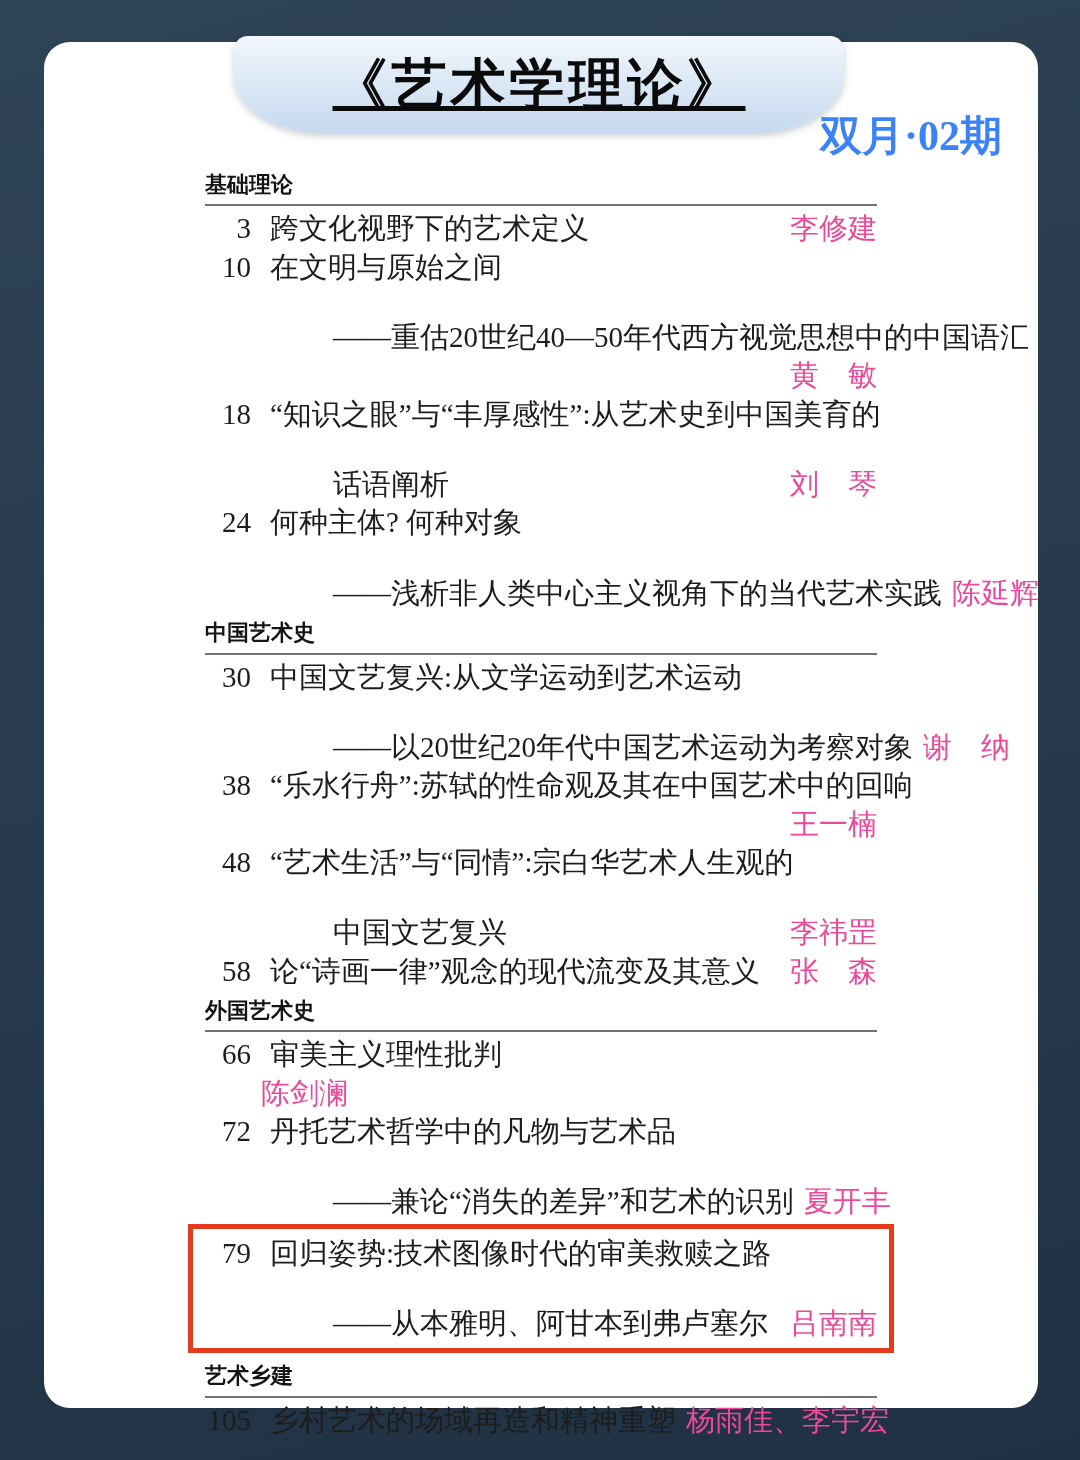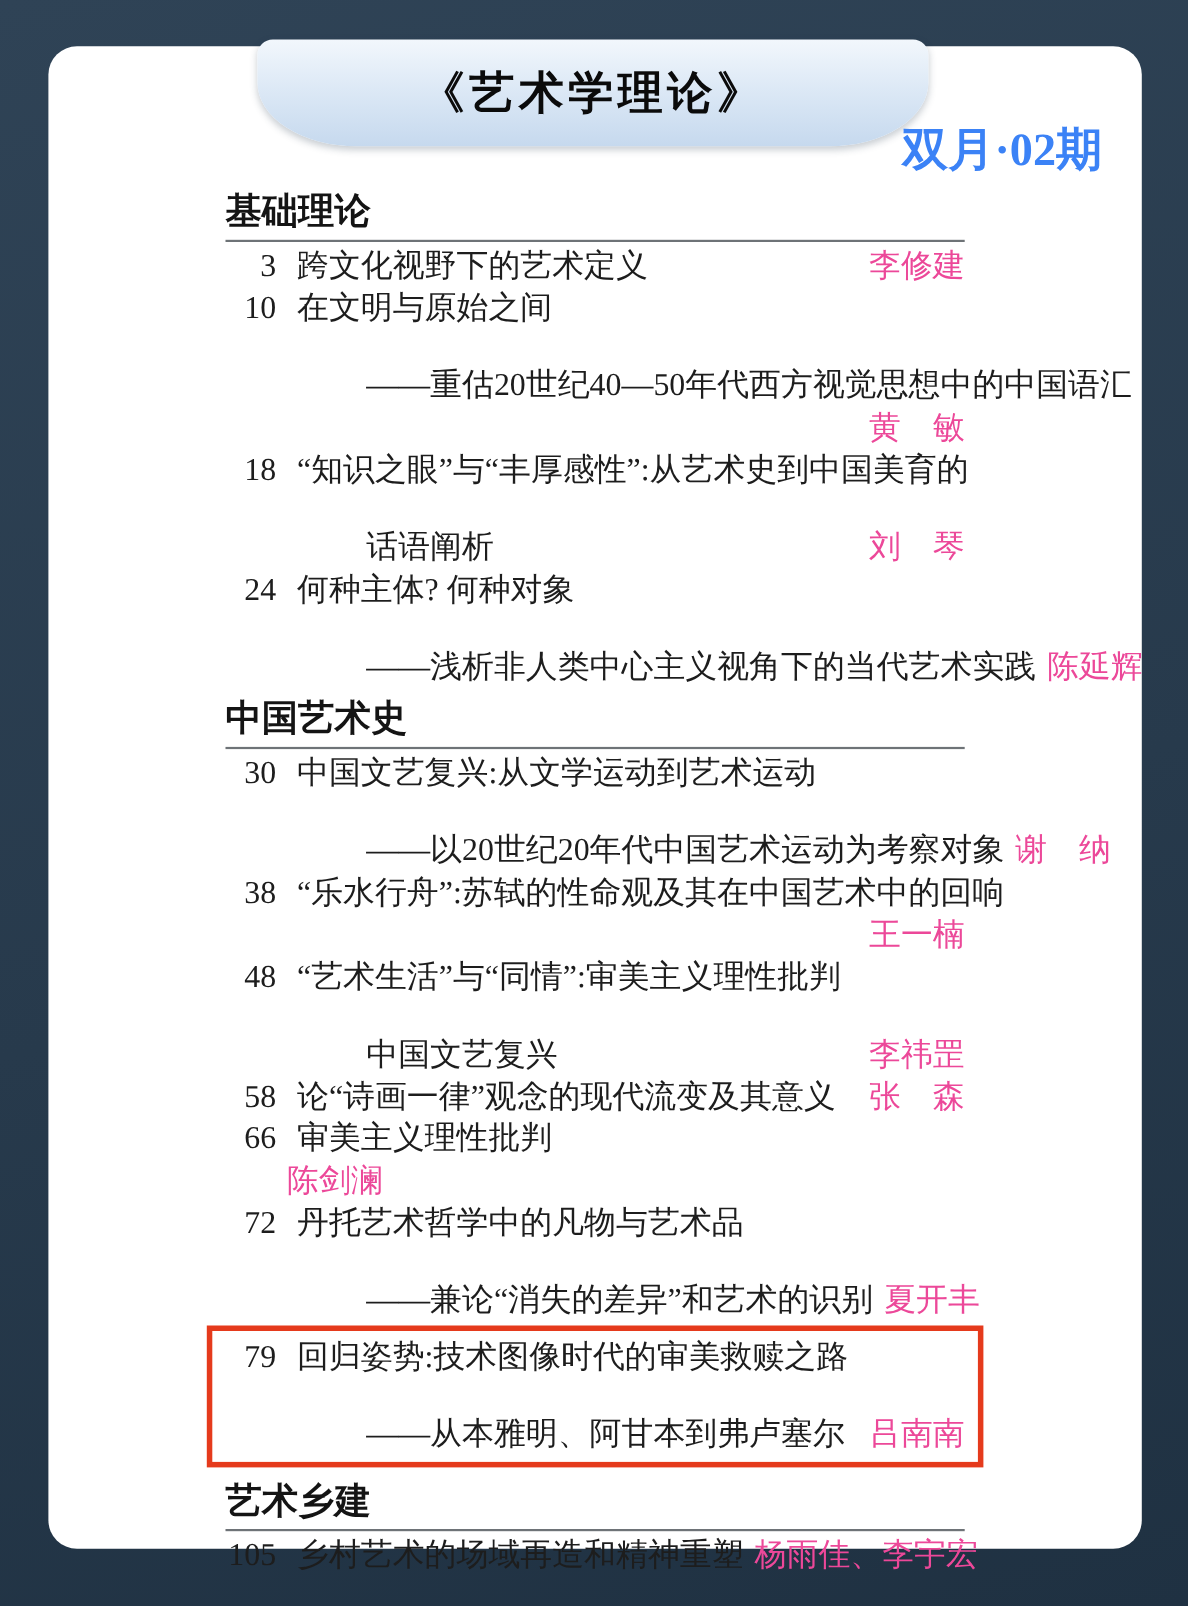--- a/index.html
+++ b/index.html
@@ -14,34 +14,34 @@
   }
   .banner{
     position:absolute;left:234px;top:36px;width:610px;height:97px;z-index:2;
     background:linear-gradient(180deg,#f2f7fc 0%,#dde9f6 45%,#c6d9ee 100%);
     border-radius:14px 14px 90px 90px / 14px 14px 58px 58px;
     box-shadow:0 3px 7px rgba(40,60,80,0.25);
     display:flex;align-items:center;justify-content:center;
   }
   .banner-title{
     font-family:"Liberation Serif",serif;font-weight:bold;
-    font-size:41px;color:#0b0b0b;letter-spacing:4px;white-space:nowrap;
+    font-size:55px;color:#0b0b0b;letter-spacing:4px;white-space:nowrap;text-decoration:underline;
   }
   .issue{
     position:absolute;top:108px;right:78px;z-index:3;
     font-family:Liberation Serif, serif;font-weight:bold;
     font-size:42px;color:#3b82f6;white-space:nowrap;
   }
   .toc{
     position:absolute;left:205px;top:172px;width:672px;z-index:2;
     color:#1d1d1d;
   }
   .sec-title{
     font-family:"Liberation Sans",sans-serif;font-weight:bold;
-    font-size:33px;line-height:1.2;color:#141414;
+    font-size:22px;line-height:1.2;color:#141414;
     padding-bottom:6px;border-bottom:2px solid #6e7377;
     margin:10px 0 6px 0;
   }
   .sec:first-child .sec-title{margin-top:0;}
   .row{
     display:flex;align-items:baseline;
     font-size:29px;line-height:1.15;margin:5px 0;
     font-family:"Liberation Serif",serif;
   }
   .num{flex:0 0 46px;text-align:right;white-space:pre;}
@@ -128,36 +128,37 @@
       <span class="title">“乐水行舟”:苏轼的性命观及其在中国艺术中的回响</span>
       <span class="author"></span>
     </div>
     <div class="row author-only">
       <span class="num"></span>
       <span class="title"></span>
       <span class="author">王一楠</span>
     </div>
     <div class="row main">
       <span class="num">48</span>
-      <span class="title">“艺术生活”与“同情”:审美主义理性批判</span>
+      <span class="title">“艺术生活”与“同情”:宗白华艺术人生观的</span>
       <span class="author"></span>
     </div>
     <div class="row sub">
       <span class="num"></span>
       <span class="title">中国文艺复兴</span>
       <span class="author">李祎罡</span>
     </div>
     <div class="row main">
       <span class="num">58</span>
       <span class="title">论“诗画一律”观念的现代流变及其意义</span>
       <span class="author">张　森</span>
     </div>
   </div>
 
   <div class="sec">
+    <div class="sec-title">外国艺术史</div>
     <div class="row main">
       <span class="num">66</span>
       <span class="title">审美主义理性批判</span>
       <span class="author"></span>
     </div>
     <div class="row sub">
       <span class="num"></span>
       <span class="author">陈剑澜</span>
     </div>
     <div class="row main">

